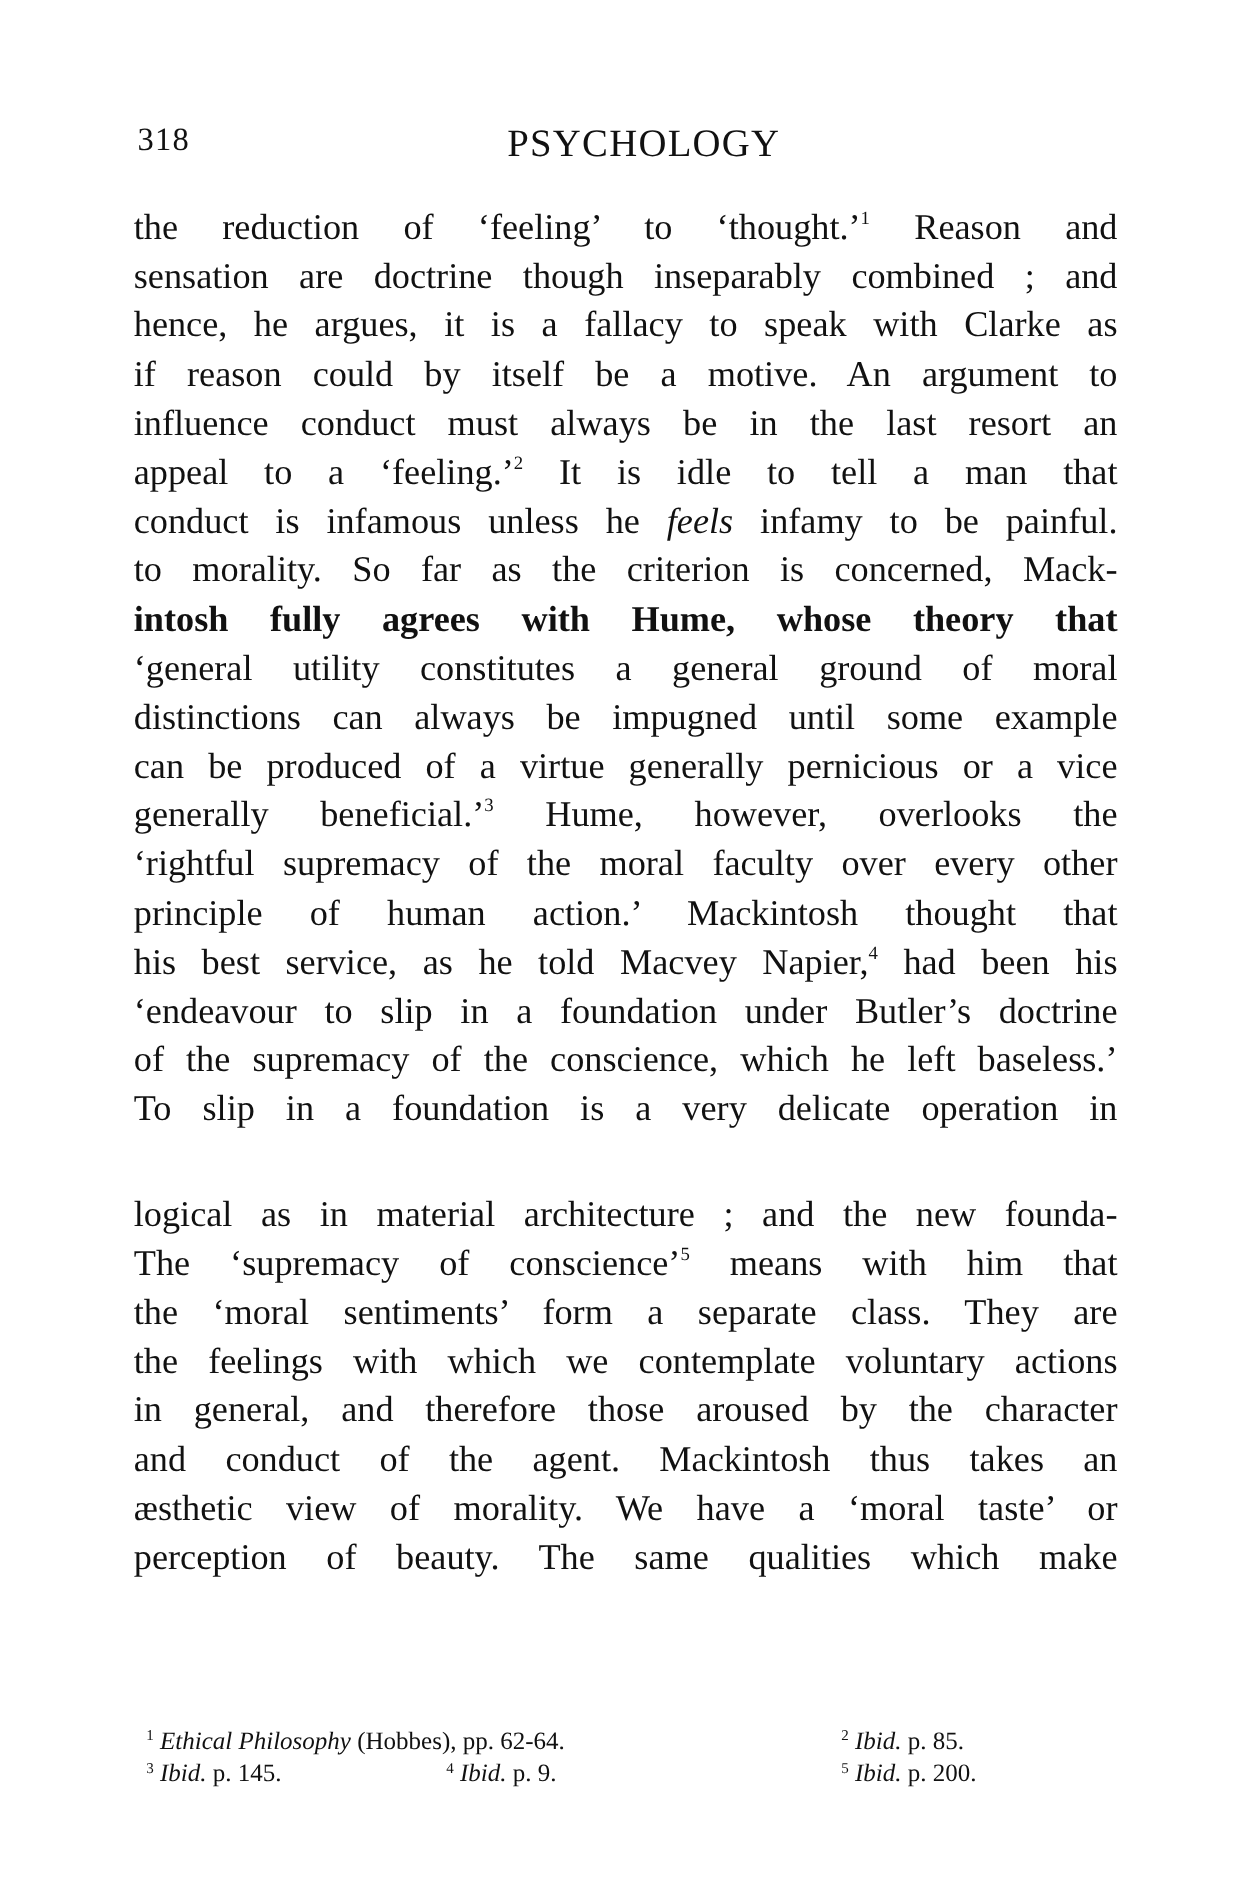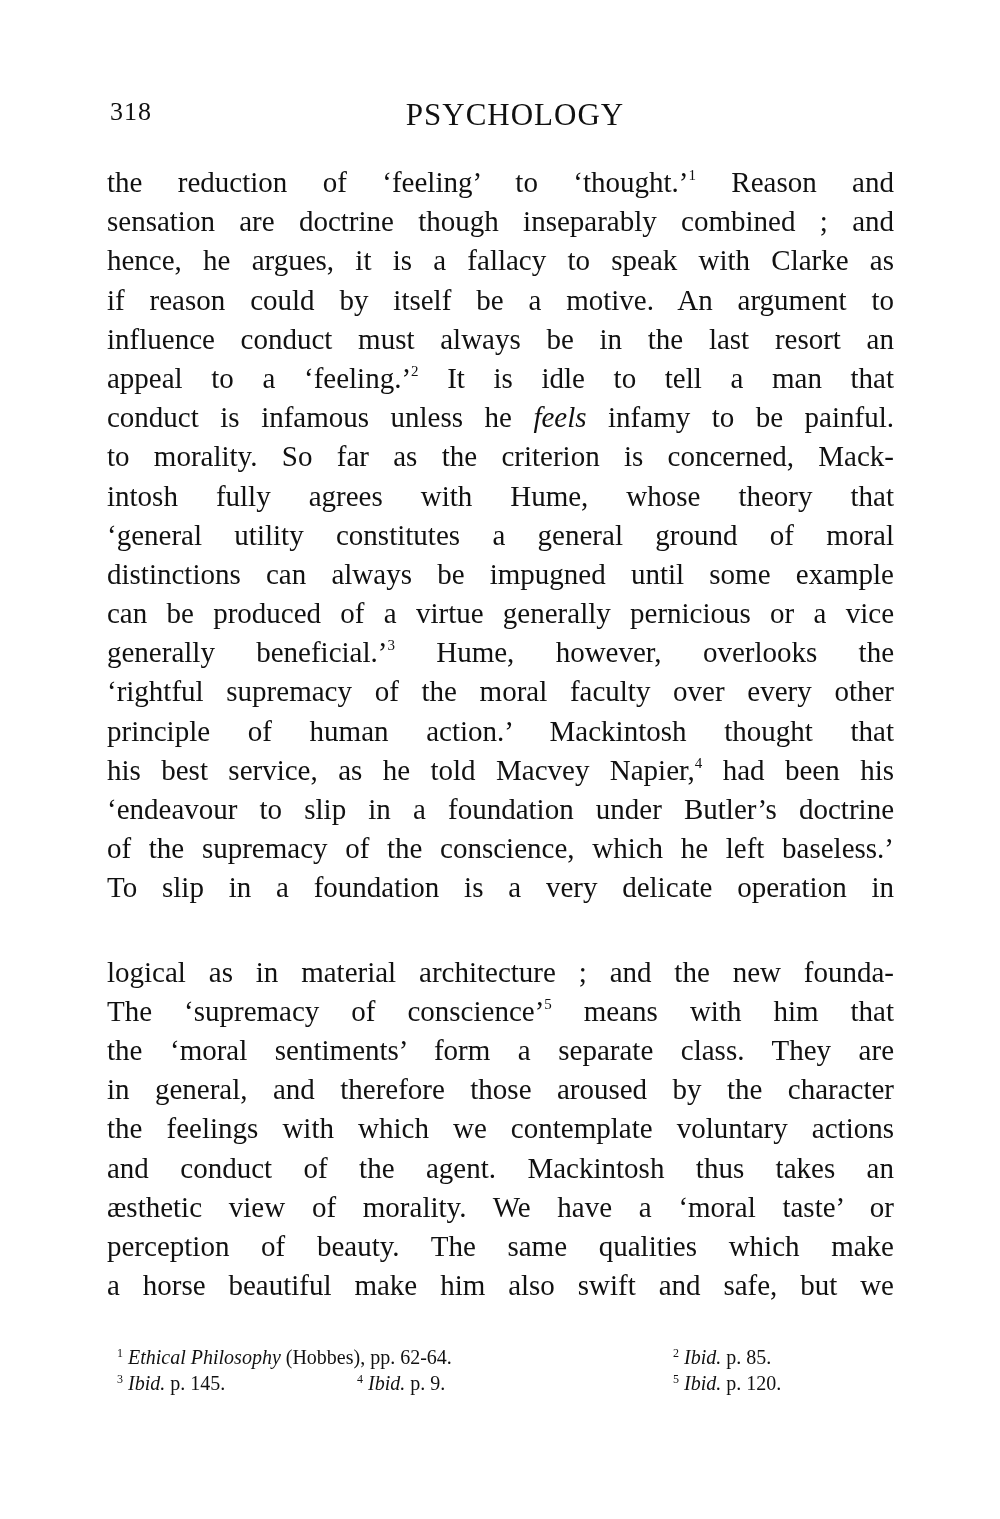--- a/index.html
+++ b/index.html
@@ -4,21 +4,21 @@
   <style>
     html, body { margin: 0; padding: 0; background: #ffffff; }
     body { width: 1000px; height: 1519px; position: relative; overflow: hidden; color: #111; font-family: "Liberation Serif", "DejaVu Serif", serif; }
     .header { position: absolute; top: 97px; left: 110px; width: 790px; height: 44px; }
     .page-num { position: absolute; left: 0; top: 0; font-size: 26px; letter-spacing: 1px; }
     .running-title { position: absolute; left: 0; right: 0; top: 0; text-align: center; font-size: 31px; letter-spacing: 1px; padding-left: 20px; }
     .body-text { position: absolute; top: 163px; left: 107px; width: 787px; }
     .line { display: block; height: 39.2px; line-height: 39.2px; font-size: 29px; text-align: justify; text-align-last: justify; white-space: nowrap; overflow: visible; }
     .line span.t { display: inline; }
     sup { font-size: 15px; line-height: 0; vertical-align: 12px; }
-    .footnotes { position: absolute; top: 1346px; left: 117px; width: 720px; font-size: 20px; text-align: right; }
+    .footnotes { position: absolute; top: 1382px; left: 117px; width: 720px; font-size: 20px; text-align: right; }
     .fn-row { position: relative; height: 26px; }
     .fn { position: absolute; top: 0; white-space: nowrap; }
     .fn sup { font-size: 12px; vertical-align: 7px; margin-right: 5px; }
     .fn i { font-style: italic; }
   </style>
 </head>
 <body>
 
 <div class="header">
   <span class="page-num">318</span>
@@ -27,45 +27,44 @@
 
 <div class="body-text" id="body-text">
     <div class="line" style="white-space: normal;"><span class="t">the reduction of ‘feeling’ to ‘thought.’</span><sup>1</sup><span class="t">  Reason and</span></div>
     <div class="line" style="white-space: normal;"><span class="t">sensation are doctrine though inseparably combined ; and</span></div>
     <div class="line" style="white-space: normal;"><span class="t">hence, he argues, it is a fallacy to speak with Clarke as</span></div>
     <div class="line" style="white-space: normal;"><span class="t">if reason could by itself be a motive.  An argument to</span></div>
     <div class="line" style="white-space: normal;"><span class="t">influence conduct must always be in the last resort an</span></div>
     <div class="line" style="white-space: normal;"><span class="t">appeal to a ‘feeling.’</span><sup>2</sup><span class="t">  It is idle to tell a man that</span></div>
     <div class="line" style="white-space: normal;"><span class="t">conduct is infamous unless he </span><i>feels</i><span class="t"> infamy to be painful.</span></div>
     <div class="line" style="white-space: normal;"><span class="t">to morality.  So far as the criterion is concerned, Mack-</span></div>
-    <div class="line" style="white-space: normal;"><span class="t">intosh fully agrees with Hume, whose theory that</span></div>
+    <div class="line" style="white-space: normal; font-weight: bold;"><span class="t">intosh fully agrees with Hume, whose theory that</span></div>
     <div class="line" style="white-space: normal;"><span class="t">‘general utility constitutes a general ground of moral</span></div>
     <div class="line" style="white-space: normal;"><span class="t">distinctions can always be impugned until some example</span></div>
     <div class="line" style="white-space: normal;"><span class="t">can be produced of a virtue generally pernicious or a vice</span></div>
     <div class="line" style="white-space: normal;"><span class="t">generally beneficial.’</span><sup>3</sup><span class="t">  Hume, however, overlooks the</span></div>
     <div class="line" style="white-space: normal;"><span class="t">‘rightful supremacy of the moral faculty over every other</span></div>
     <div class="line" style="white-space: normal;"><span class="t">principle of human action.’  Mackintosh thought that</span></div>
     <div class="line" style="white-space: normal;"><span class="t">his best service, as he told Macvey Napier,</span><sup>4</sup><span class="t"> had been his</span></div>
     <div class="line" style="white-space: normal;"><span class="t">‘endeavour to slip in a foundation under Butler’s doctrine</span></div>
     <div class="line" style="white-space: normal;"><span class="t">of the supremacy of the conscience, which he left baseless.’</span></div>
     <div class="line" style="white-space: normal;"><span class="t">To slip in a foundation is a very delicate operation in</span></div>
     <div class="line" style="white-space: normal; margin-top: 45px;"><span class="t">logical as in material architecture ; and the new founda-</span></div>
     <div class="line" style="white-space: normal;"><span class="t">The ‘supremacy of conscience’</span><sup>5</sup><span class="t"> means with him that</span></div>
     <div class="line" style="white-space: normal;"><span class="t">the ‘moral sentiments’ form a separate class.  They are</span></div>
+    <div class="line" style="white-space: normal;"><span class="t">the feelings with which we contemplate voluntary actions</span></div>
     <div class="line" style="white-space: normal;"><span class="t">in general, and therefore those aroused by the character</span></div>
-    <div class="line" style="white-space: normal;"><span class="t">the feelings with which we contemplate voluntary actions</span></div>
     <div class="line" style="white-space: normal;"><span class="t">and conduct of the agent.  Mackintosh thus takes an</span></div>
     <div class="line" style="white-space: normal;"><span class="t">æsthetic view of morality.  We have a ‘moral taste’ or</span></div>
     <div class="line" style="white-space: normal;"><span class="t">perception of beauty.  The same qualities which make</span></div>
-    <div class="line" style="white-space: normal;"><span class="t">a horse beautiful make him also swift and safe, but we</span></div>
   </div>
 
 <div class="footnotes">
   <div class="fn-row">
     <span class="fn" style="left:0"><sup>1</sup><i>Ethical Philosophy</i><span> (Hobbes), pp. 62-64.</span></span>
     <span class="fn" style="left:556px"><sup>2</sup><i>Ibid.</i><span> p. 85.</span></span>
   </div>
   <div class="fn-row">
     <span class="fn" style="left:0"><sup>3</sup><i>Ibid.</i><span> p. 145.</span></span>
     <span class="fn" style="left:240px"><sup>4</sup><i>Ibid.</i><span> p. 9.</span></span>
-    <span class="fn" style="left:556px"><sup>5</sup><i>Ibid.</i><span> p. 120.</span></span>
+    <span class="fn" style="left:556px"><sup>5</sup><i>Ibid.</i><span> p. 200.</span></span>
   </div>
 </div>
 
 </body></html>

